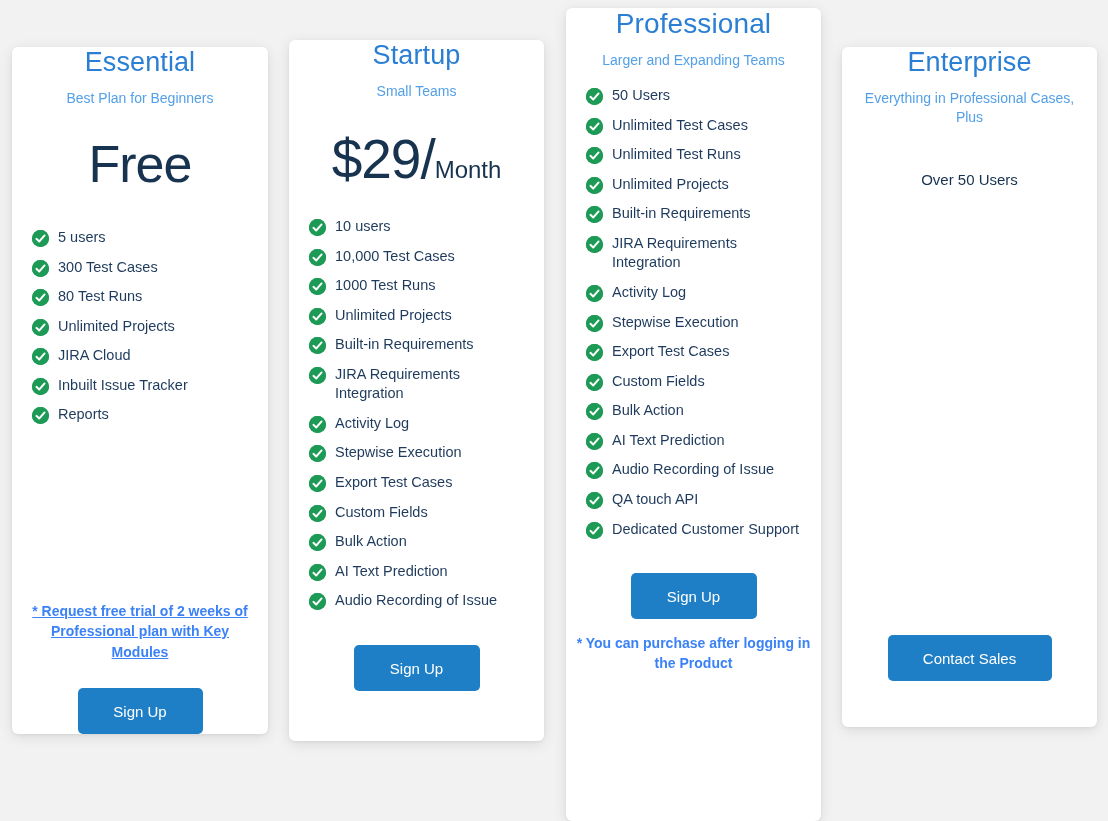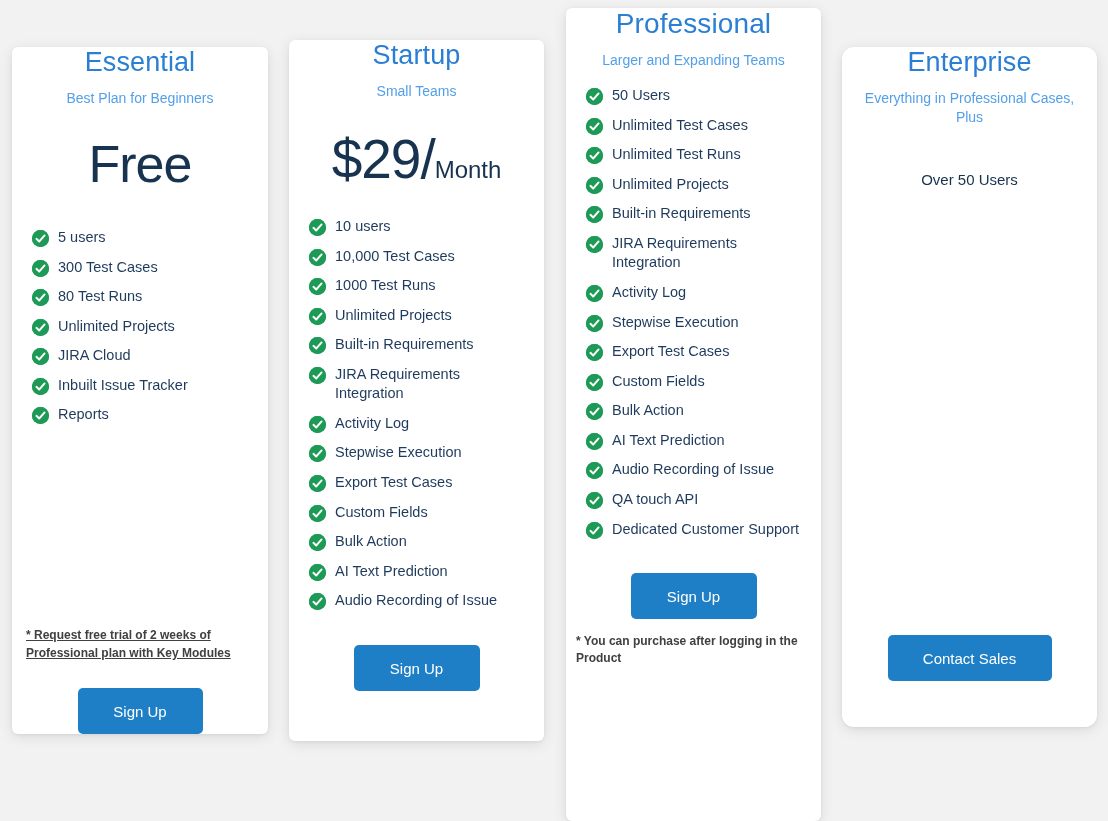--- a/index.html
+++ b/index.html
@@ -29,21 +29,21 @@
     box-shadow: 0 3px 14px rgba(0,0,0,0.10), 0 1px 3px rgba(0,0,0,0.06);
     display: flex;
     flex-direction: column;
     align-items: center;
   }
 
   
   #card-essential     { left: 12px;  top: 47px; width: 256px; height: 687px; }
   #card-startup       { left: 289px; top: 40px; width: 255px; height: 701px; }
   #card-professional  { left: 566px; top: 8px;  width: 255px; height: 813px; }
-  #card-enterprise    { left: 842px; top: 47px; width: 255px; height: 680px; border-radius: 12px; }
+  #card-enterprise    { left: 842px; top: 47px; width: 255px; height: 680px; }
 
   .plan-name {
     color: #2a7fd4;
     font-size: 27px;
     font-weight: 400;
     text-align: center;
     line-height: 1.15;
     letter-spacing: .1px;
   }
   #card-professional .plan-name { font-size: 28px; }
@@ -102,24 +102,25 @@
   }
 
   .plain-item {
     color: #16324f;
     font-size: 15px;
     text-align: center;
     margin-top: 44px;
   }
 
   .note {
-    color: #404040;
-    font-size: 12px;
+    color: #3b82f6;
+    font-size: 14px;
     font-weight: 700;
     text-decoration: underline;
+    text-align: center;
     line-height: 1.45;
     padding: 0 14px;
   }
   .note-trial { margin-top: auto; }
 
   .note-purchase {
     text-decoration: none;
     margin-top: 14px;
     padding: 0 10px;
   }

